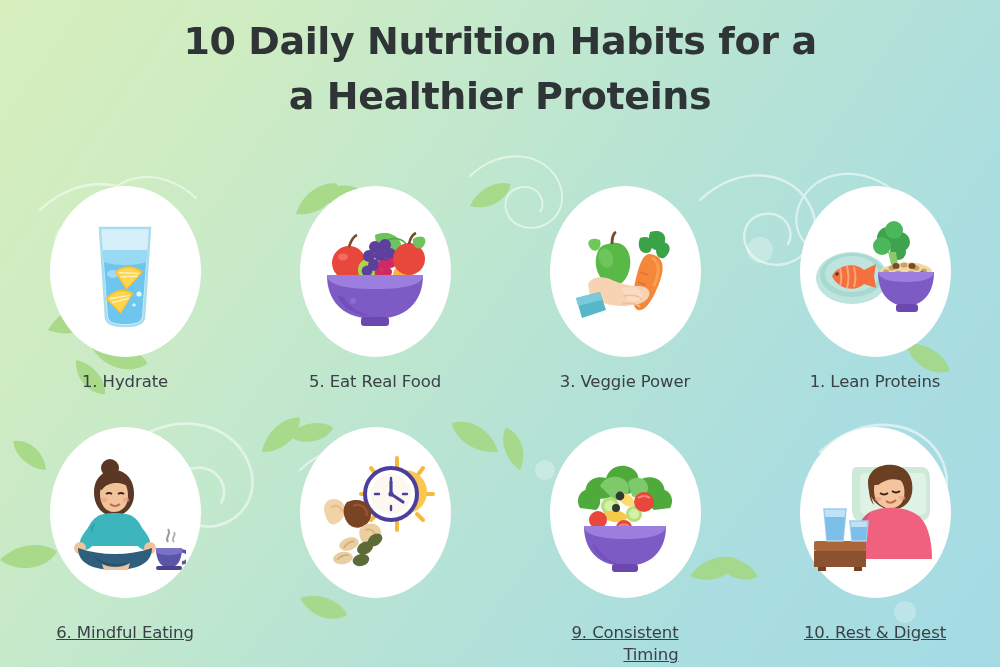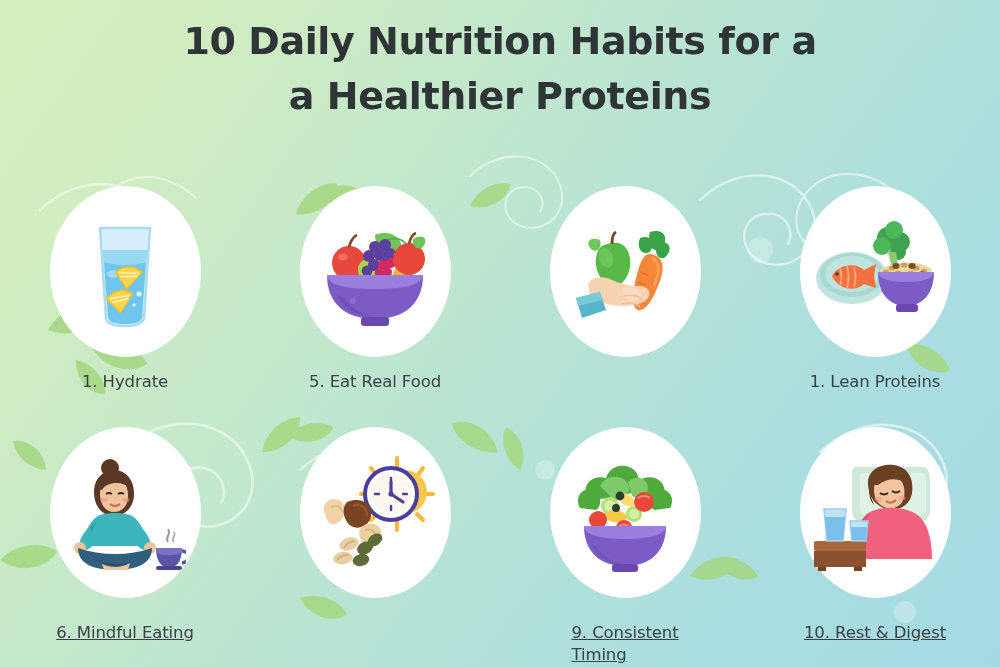--- a/index.html
+++ b/index.html
@@ -73,21 +73,21 @@
     align-items: center;
     justify-content: center;
     box-shadow: 0 0 0 0 rgba(0,0,0,0);
   }
   .badge svg { display: block; }
   .caption {
     margin-top: 14px;
     font-family: "DejaVu Sans", sans-serif;
     font-size: 16.5px;
     color: #3a4046;
-    text-align: left;
+    text-align: right;
     line-height: 1.35;
     letter-spacing: -0.1px;
     max-width: 210px;
   }
   
   .grid .cell.row2 .caption { margin-top: 24px; text-decoration: underline; }
 </style>
 </head>
 <body>
 
@@ -265,20 +265,21 @@
           <path d="M22,74 C26,66 38,66 46,70 C56,74 64,76 72,76 C82,76 86,82 82,88
                    C78,94 66,96 56,96 C44,96 32,92 24,86 Z" fill="#f7d3b4"></path>
           <path d="M56,78 C64,76 74,78 76,84 C78,90 70,92 62,91" fill="#f9dcc3"></path>
           <path d="M58,86 C66,84 74,86 76,90" fill="none" stroke="#eec09c" stroke-width="1.6"></path>
           <path d="M56,94 C64,92 72,94 74,97" fill="none" stroke="#eec09c" stroke-width="1.6"></path>
 
           <path d="M10,88 L34,82 L40,100 L16,108 Z" fill="#57b6c9"></path>
           <path d="M10,88 L34,82 L36,90 L12,96 Z" fill="#79cbd9"></path>
         </svg>
       </div>
+      <div class="caption">3. Veggie Power</div>
     </div>
 
     <div class="cell row1">
       <div class="badge">
         <svg width="126" height="112" viewBox="0 0 126 112">
 
           <ellipse cx="40" cy="62" rx="36" ry="26" fill="#bfe3dd"></ellipse>
           <ellipse cx="40" cy="59" rx="32" ry="22" fill="#a8d8d2"></ellipse>
           <ellipse cx="40" cy="58" rx="27" ry="18" fill="#bfe3dd"></ellipse>
 

